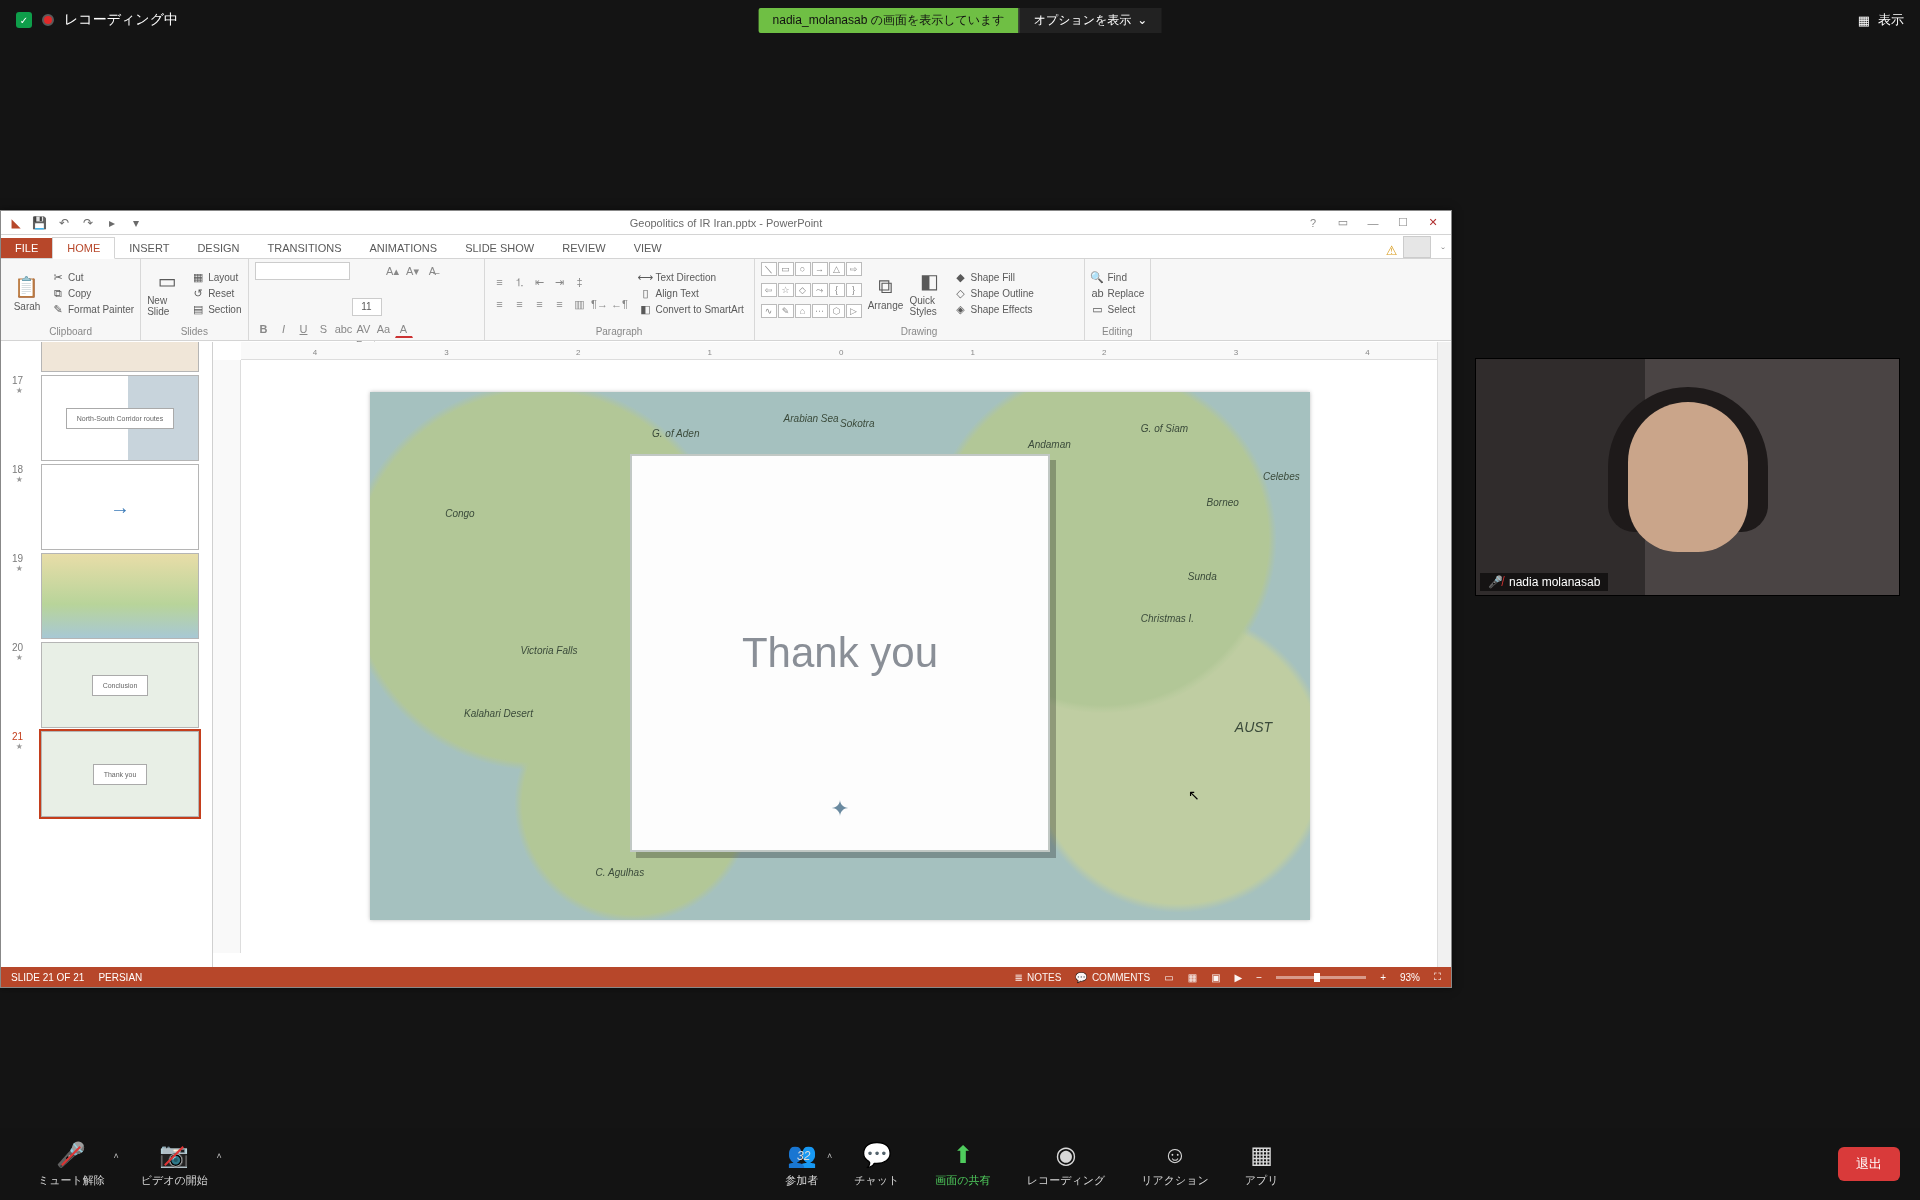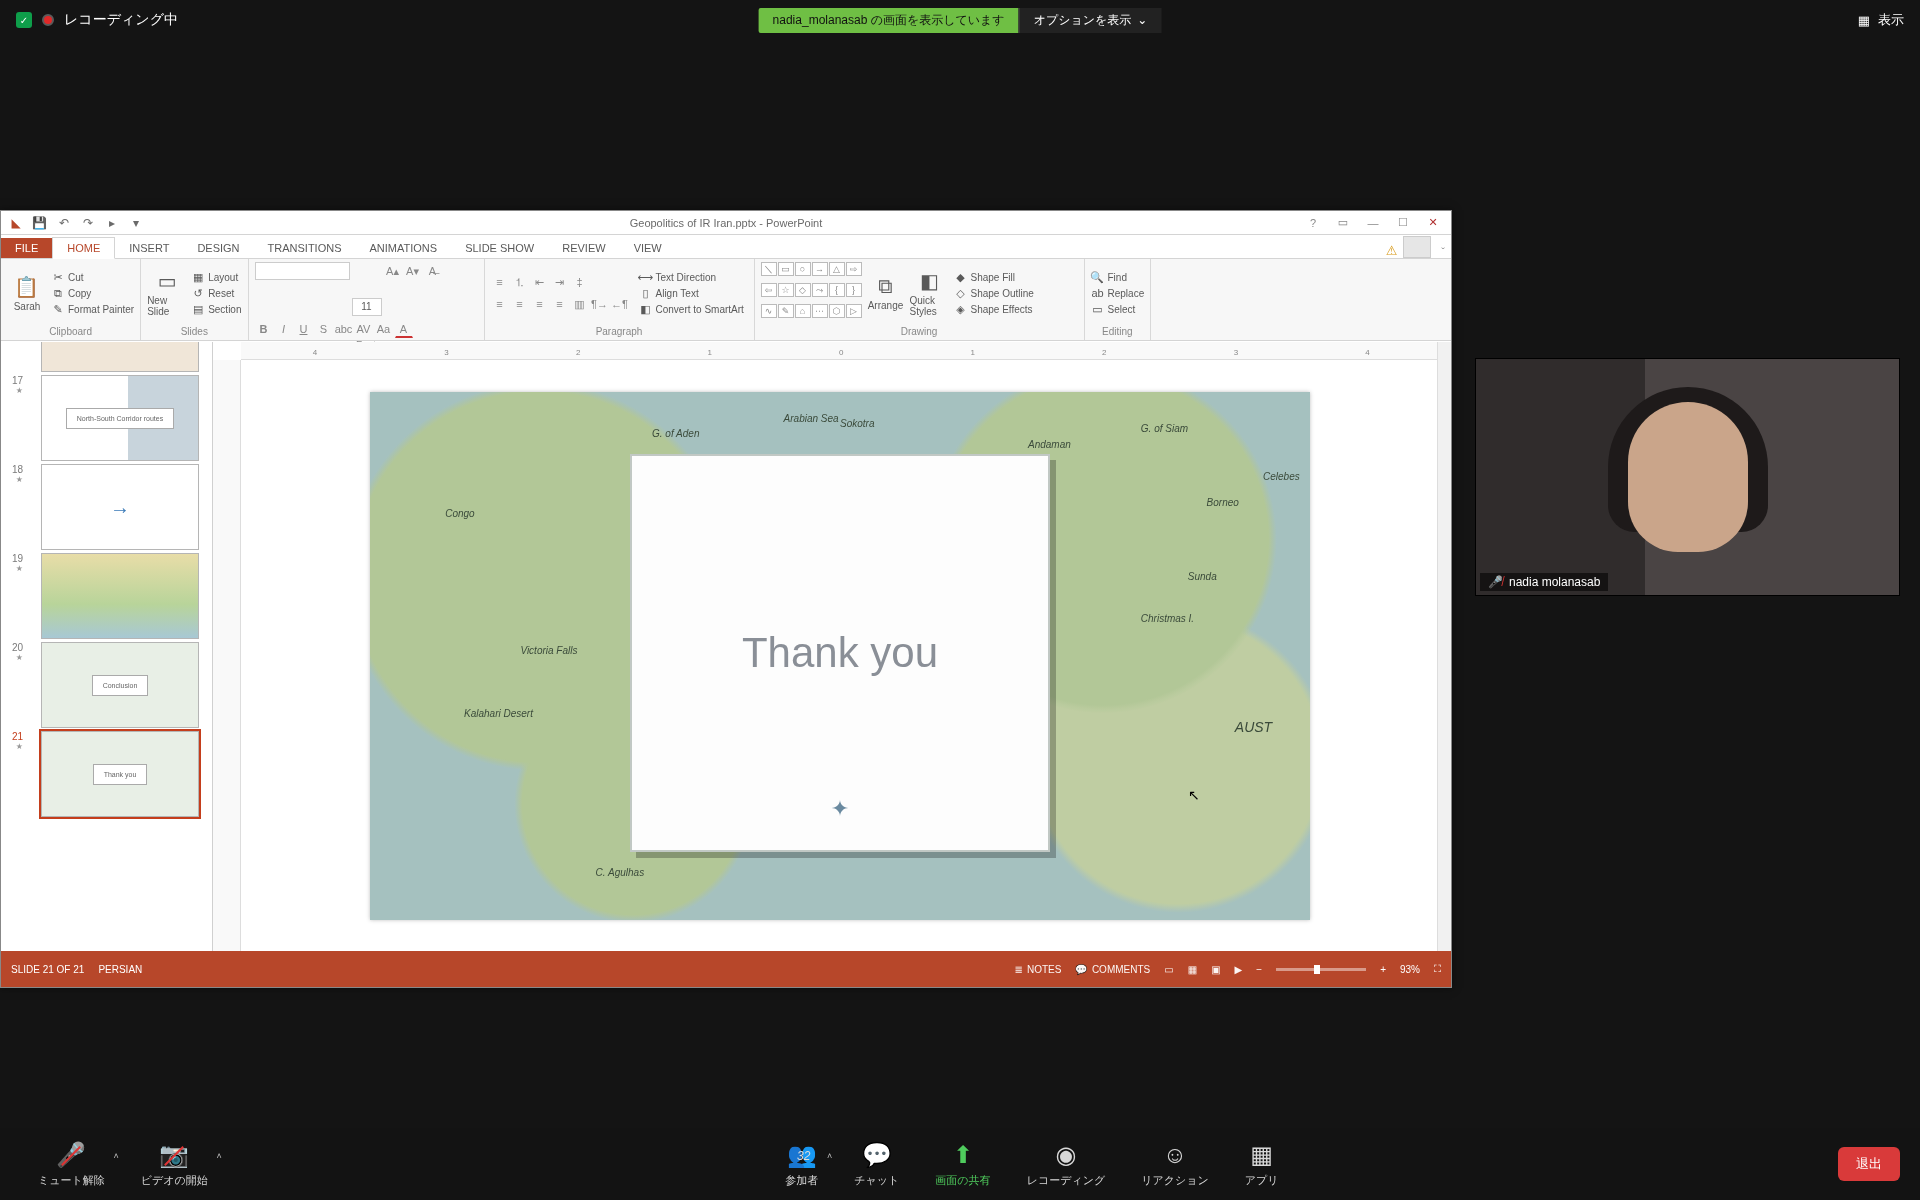--- a/index.html
+++ b/index.html
@@ -76,21 +76,21 @@
 }
 .map-labels { position:absolute; inset:0; font-family:Georgia,serif; font-style:italic; font-size:10px; color:#3a4a3a; }
 .map-labels span { position:absolute; }
 .thanks-card { position:absolute; left:260px; top:62px; width:420px; height:398px; background:#fdfdfd; border:2px solid #c1c8c4; box-shadow:6px 6px 0 rgba(0,0,0,.25); display:flex; align-items:center; justify-content:center; }
 .thanks-text { font-size:42px; color:#8a8f97; font-weight:400; }
 .compass { position:absolute; bottom:28px; left:50%; transform:translateX(-50%); font-size:22px; color:#6a8aa0; }
 .scroll-v { position:absolute; right:0; top:0; bottom:0; width:14px; background:#f1f1f1; border-left:1px solid #ddd; }
 .cursor-arrow { position:absolute; font-size:14px; color:#000; }
 
 
-.ppt-status { position:absolute; left:0; right:0; bottom:0; height:36px; background:#b7472a; color:#fff; font-size:10px; display:flex; align-items:center; padding:0 10px; gap:14px; }
+.ppt-status { position:absolute; left:0; right:0; bottom:0; height:20px; background:#b7472a; color:#fff; font-size:10px; display:flex; align-items:center; padding:0 10px; gap:14px; }
 .ppt-status .sp { flex:1; }
 .ppt-status .sbtn { display:flex; align-items:center; gap:4px; cursor:pointer; opacity:.95; }
 .zoom-slider { width:90px; height:3px; background:#d89a8a; position:relative; }
 .zoom-slider .knob { position:absolute; left:42%; top:-3px; width:6px; height:9px; background:#fff; }
 
 
 .video-col { position:absolute; right:20px; top:358px; width:425px; }
 .vtile { width:425px; height:238px; background:#3a3636; position:relative; margin-bottom:6px; border:1px solid #000; display:flex; align-items:center; justify-content:center; overflow:hidden;}
 .vtile.active { outline:3px solid #c7df3a; }
 .vtile .label { position:absolute; left:4px; bottom:4px; background:rgba(0,0,0,.55); padding:2px 8px; font-size:12px; display:flex; align-items:center; gap:6px; }

